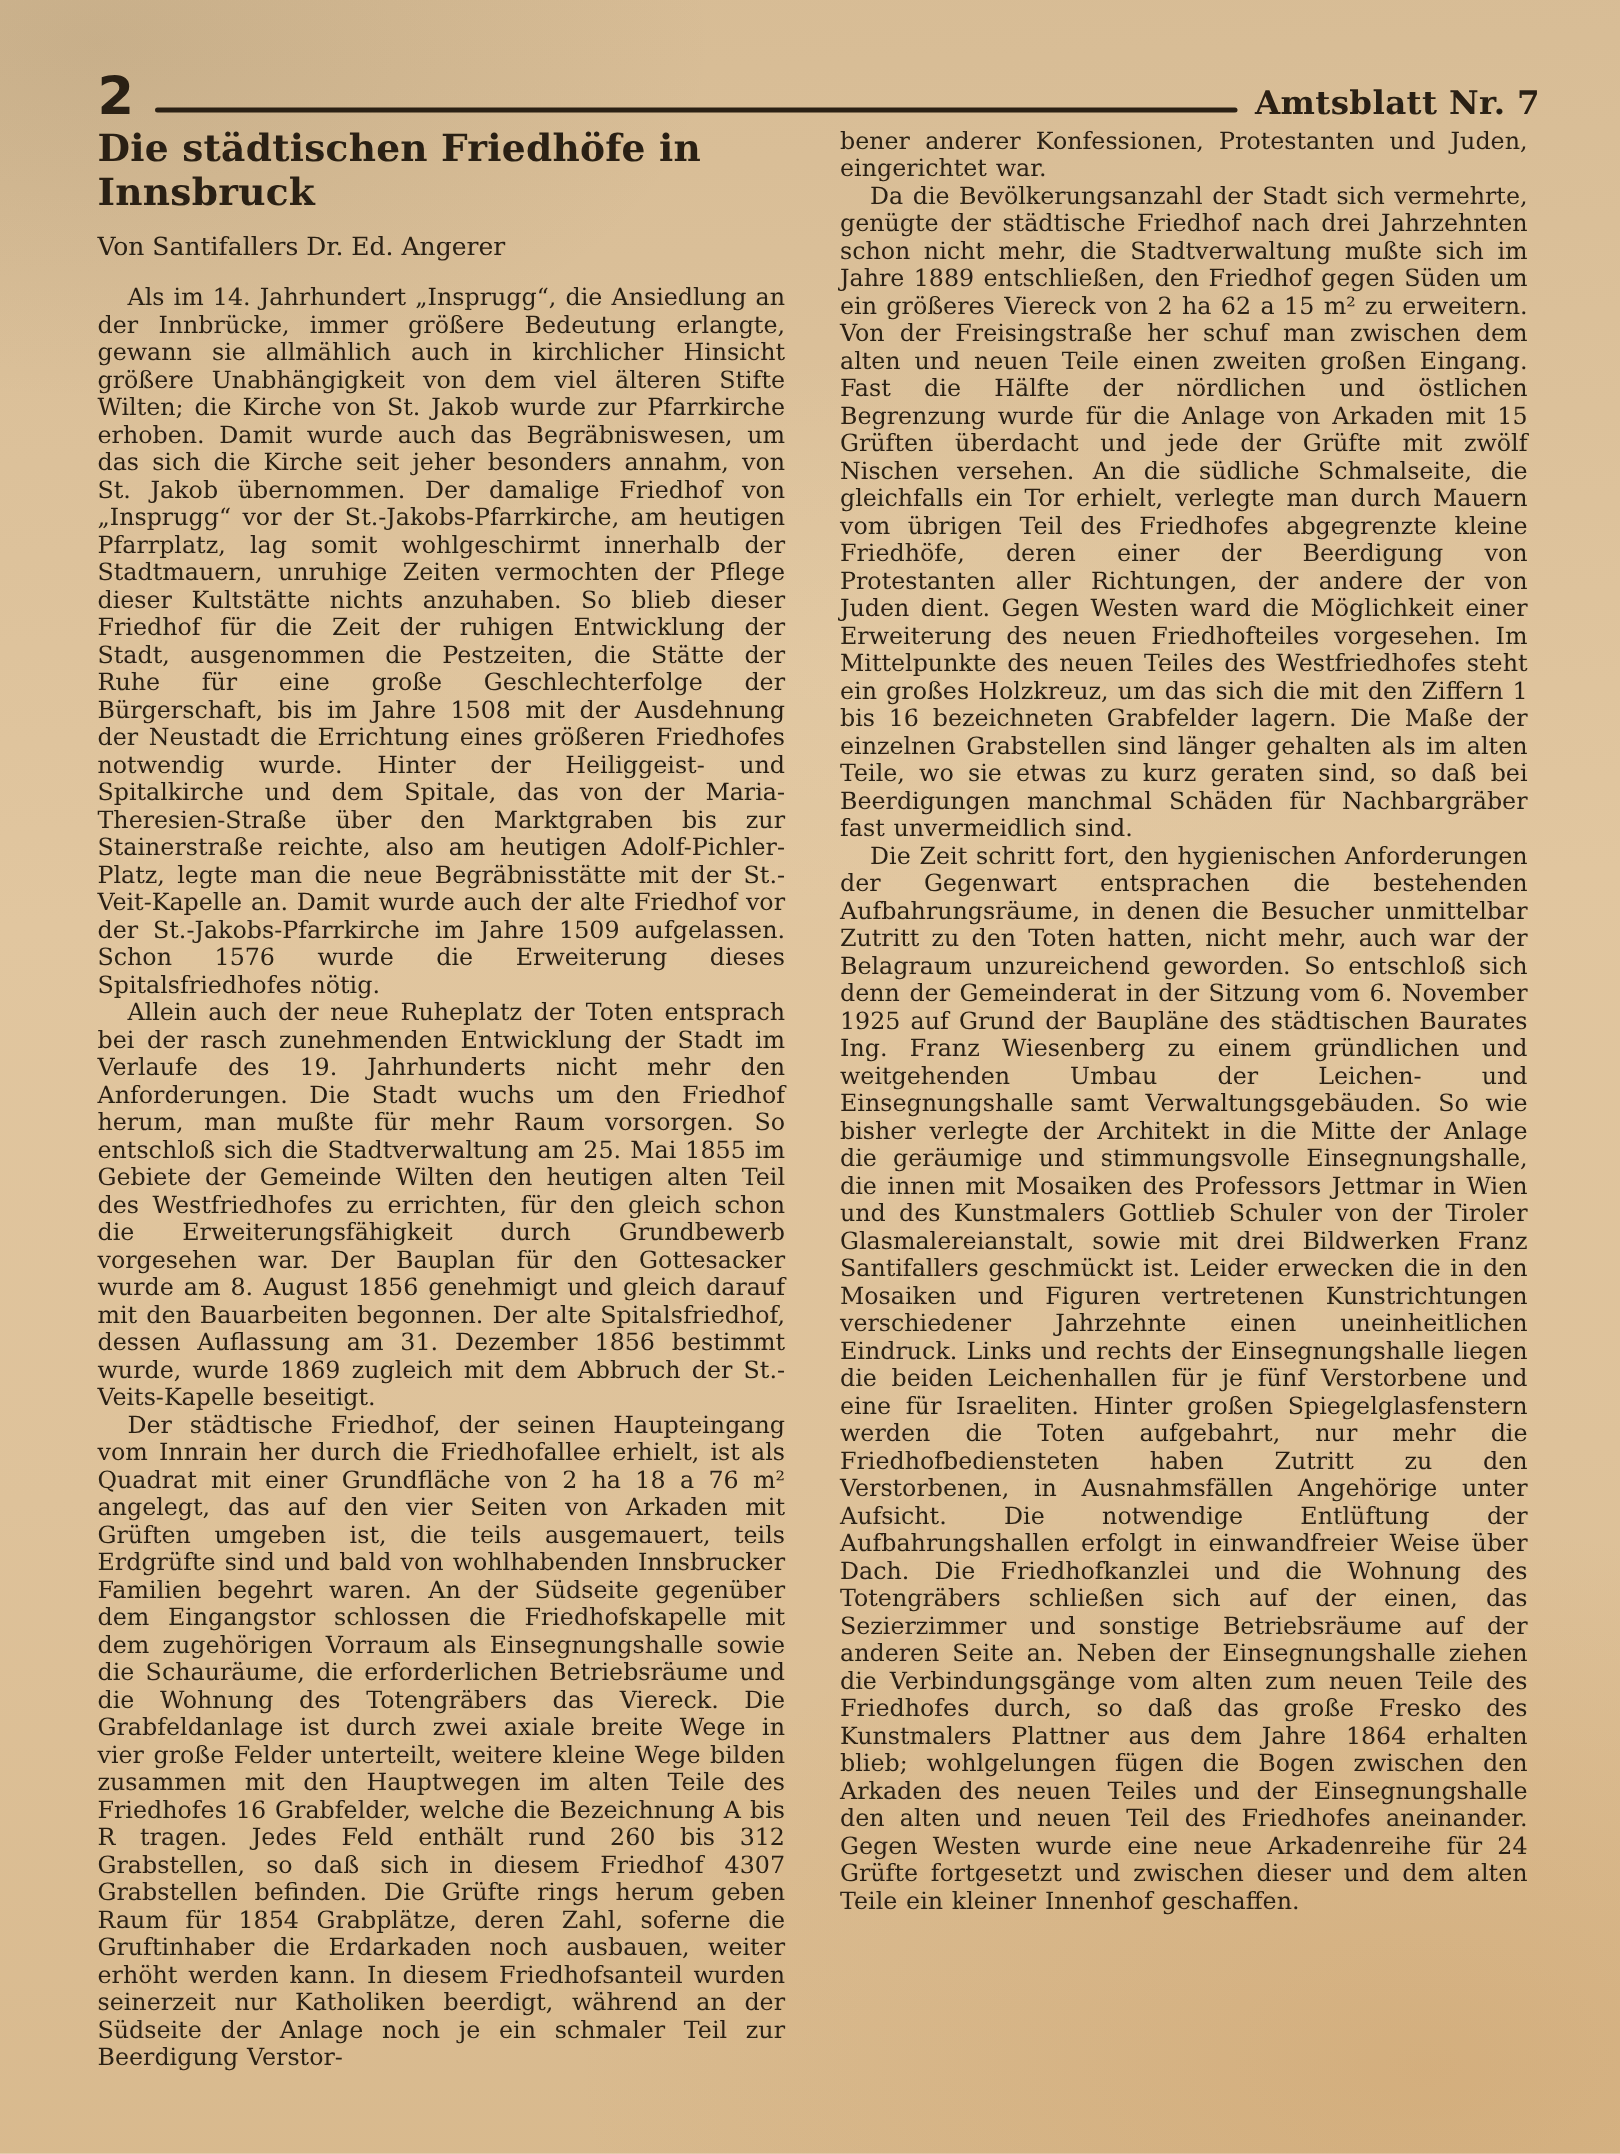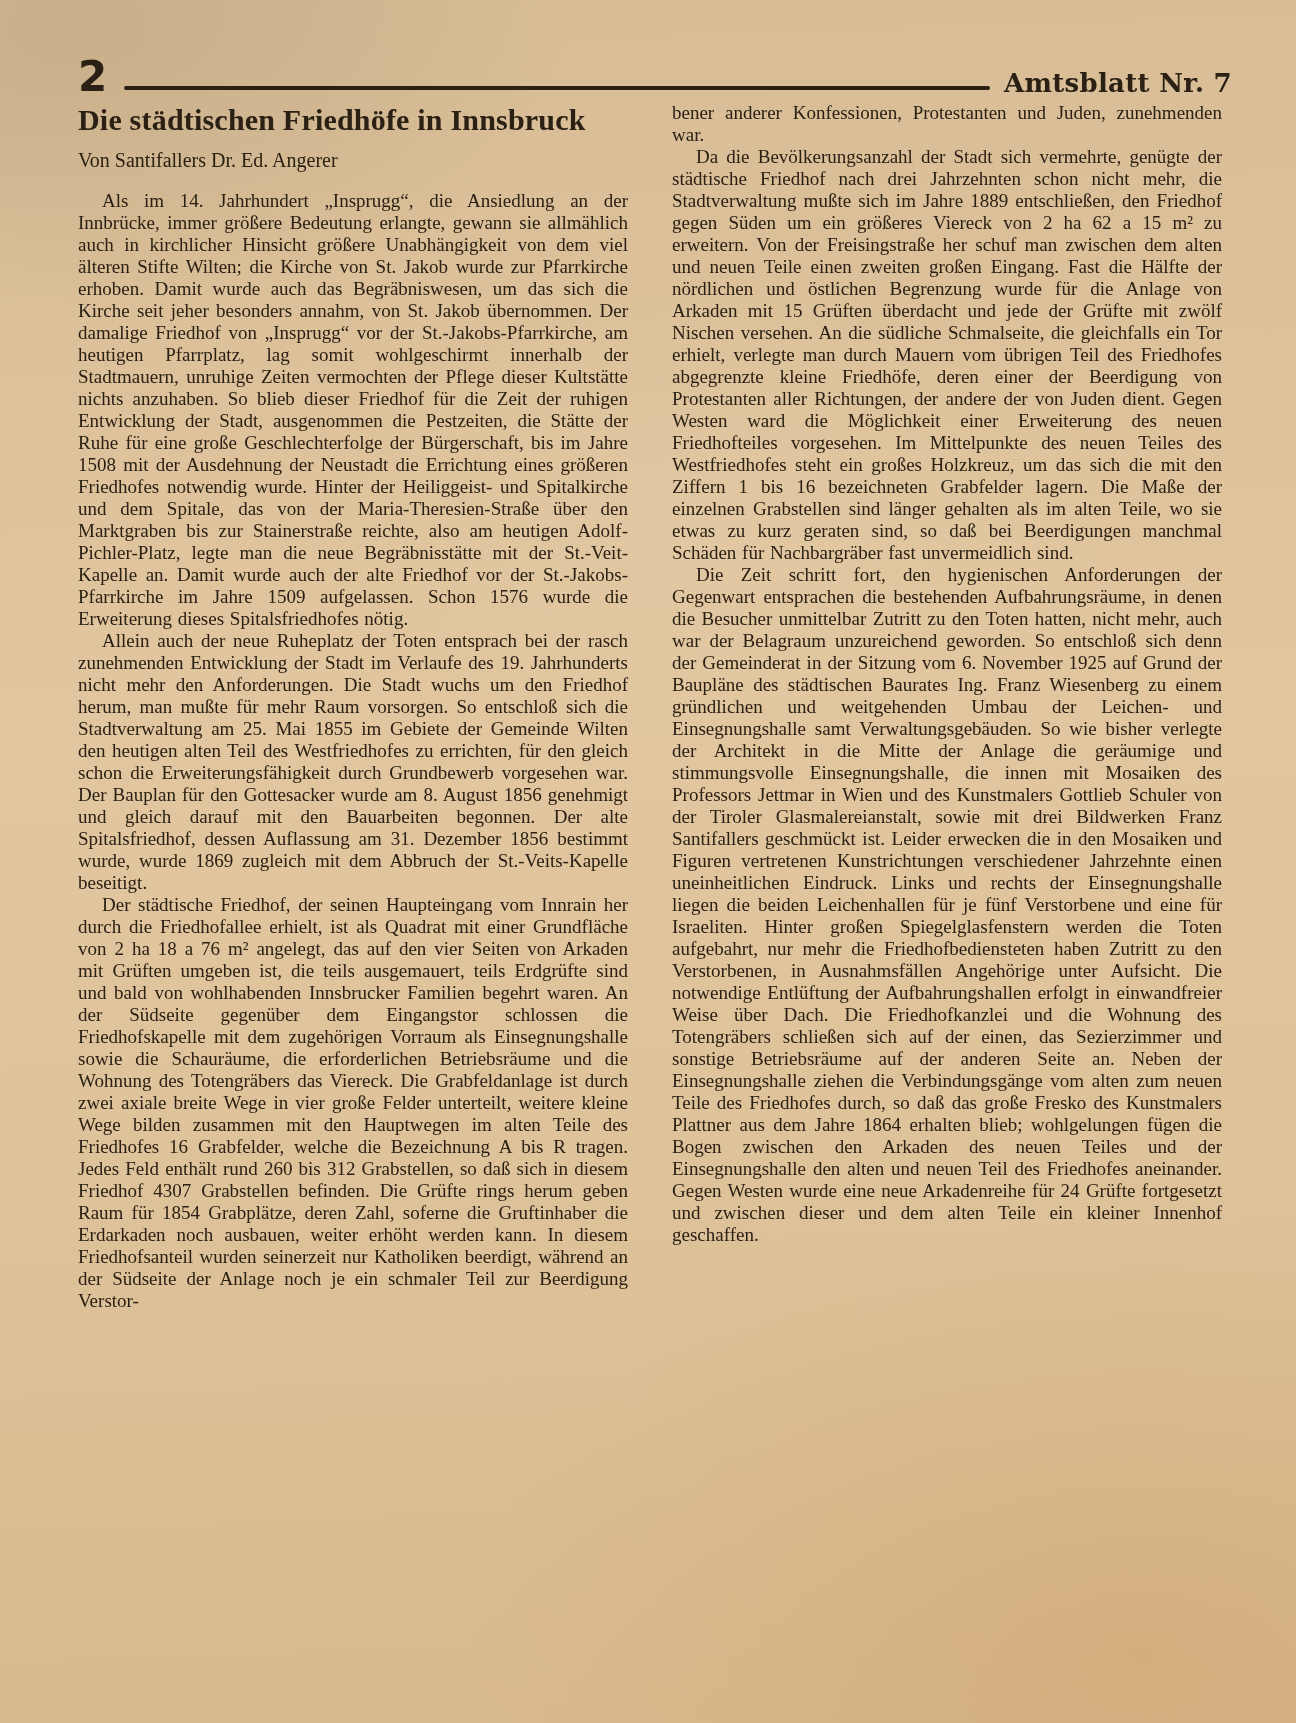--- a/index.html
+++ b/index.html
@@ -30,21 +30,21 @@
     background:var(--ink);border-radius:2px;
   }
   .masthead{
     position:absolute;right:0;bottom:-6px;
     font-weight:bold;font-size:26px;line-height:1;letter-spacing:0.3px;
     white-space:nowrap;
   }
   
   .columns{
     position:absolute;top:102px;left:78px;right:74px;bottom:30px;
-    display:flex;gap:44px;font-family:Liberation Serif, serif;
+    display:flex;gap:44px;
   }
   .col{flex:1 1 0;min-width:0;}
   .article-title{
     font-size:30px;font-weight:bold;line-height:1.18;
     margin:0 0 12px 0;text-align:left;letter-spacing:0.2px;
   }
   .byline{font-size:20px;margin:0 0 18px 0;text-align:left;}
   .body-text p{
     margin:0;font-size:19px;line-height:22px;text-align:justify;
     word-spacing:1px;
@@ -66,20 +66,20 @@
 
     <div class="col body-text">
       <h1 class="article-title">Die städtischen Friedhöfe in Innsbruck</h1>
       <div class="byline">Von Santifallers Dr. Ed. Angerer</div>
       <p class="indent">Als im 14. Jahrhundert „Insprugg“, die Ansiedlung an der Innbrücke, immer größere Bedeutung erlangte, gewann sie allmählich auch in kirchlicher Hinsicht größere Unabhängigkeit von dem viel älteren Stifte Wilten; die Kirche von St. Jakob wurde zur Pfarrkirche erhoben. Damit wurde auch das Begräbniswesen, um das sich die Kirche seit jeher besonders annahm, von St. Jakob übernommen. Der damalige Friedhof von „Insprugg“ vor der St.-Jakobs-Pfarrkirche, am heutigen Pfarrplatz, lag somit wohlgeschirmt innerhalb der Stadtmauern, unruhige Zeiten vermochten der Pflege dieser Kultstätte nichts anzuhaben. So blieb dieser Friedhof für die Zeit der ruhigen Entwicklung der Stadt, ausgenommen die Pestzeiten, die Stätte der Ruhe für eine große Geschlechterfolge der Bürgerschaft, bis im Jahre 1508 mit der Ausdehnung der Neustadt die Errichtung eines größeren Friedhofes notwendig wurde. Hinter der Heiliggeist- und Spitalkirche und dem Spitale, das von der Maria-Theresien-Straße über den Marktgraben bis zur Stainerstraße reichte, also am heutigen Adolf-Pichler-Platz, legte man die neue Begräbnisstätte mit der St.-Veit-Kapelle an. Damit wurde auch der alte Friedhof vor der St.-Jakobs-Pfarrkirche im Jahre 1509 aufgelassen. Schon 1576 wurde die Erweiterung dieses Spitalsfriedhofes nötig.</p>
       <p class="indent">Allein auch der neue Ruheplatz der Toten entsprach bei der rasch zunehmenden Entwicklung der Stadt im Verlaufe des 19. Jahrhunderts nicht mehr den Anforderungen. Die Stadt wuchs um den Friedhof herum, man mußte für mehr Raum vorsorgen. So entschloß sich die Stadtverwaltung am 25. Mai 1855 im Gebiete der Gemeinde Wilten den heutigen alten Teil des Westfriedhofes zu errichten, für den gleich schon die Erweiterungsfähigkeit durch Grundbewerb vorgesehen war. Der Bauplan für den Gottesacker wurde am 8. August 1856 genehmigt und gleich darauf mit den Bauarbeiten begonnen. Der alte Spitalsfriedhof, dessen Auflassung am 31. Dezember 1856 bestimmt wurde, wurde 1869 zugleich mit dem Abbruch der St.-Veits-Kapelle beseitigt.</p>
       <p class="indent">Der städtische Friedhof, der seinen Haupteingang vom Innrain her durch die Friedhofallee erhielt, ist als Quadrat mit einer Grundfläche von 2 ha 18 a 76 m² angelegt, das auf den vier Seiten von Arkaden mit Grüften umgeben ist, die teils ausgemauert, teils Erdgrüfte sind und bald von wohlhabenden Innsbrucker Familien begehrt waren. An der Südseite gegenüber dem Eingangstor schlossen die Friedhofskapelle mit dem zugehörigen Vorraum als Einsegnungshalle sowie die Schauräume, die erforderlichen Betriebsräume und die Wohnung des Totengräbers das Viereck. Die Grabfeldanlage ist durch zwei axiale breite Wege in vier große Felder unterteilt, weitere kleine Wege bilden zusammen mit den Hauptwegen im alten Teile des Friedhofes 16 Grabfelder, welche die Bezeichnung A bis R tragen. Jedes Feld enthält rund 260 bis 312 Grabstellen, so daß sich in diesem Friedhof 4307 Grabstellen befinden. Die Grüfte rings herum geben Raum für 1854 Grabplätze, deren Zahl, soferne die Gruftinhaber die Erdarkaden noch ausbauen, weiter erhöht werden kann. In diesem Friedhofsanteil wurden seinerzeit nur Katholiken beerdigt, während an der Südseite der Anlage noch je ein schmaler Teil zur Beerdigung Verstor-</p>
     </div>
 
     <div class="col body-text">
-      <p>bener anderer Konfessionen, Protestanten und Juden, zunehmenden war.</p>
+      <p>bener anderer Konfessionen, Protestanten und Juden, eingerichtet war.</p>
       <p class="indent">Da die Bevölkerungsanzahl der Stadt sich vermehrte, genügte der städtische Friedhof nach drei Jahrzehnten schon nicht mehr, die Stadtverwaltung mußte sich im Jahre 1889 entschließen, den Friedhof gegen Süden um ein größeres Viereck von 2 ha 62 a 15 m² zu erweitern. Von der Freisingstraße her schuf man zwischen dem alten und neuen Teile einen zweiten großen Eingang. Fast die Hälfte der nördlichen und östlichen Begrenzung wurde für die Anlage von Arkaden mit 15 Grüften überdacht und jede der Grüfte mit zwölf Nischen versehen. An die südliche Schmalseite, die gleichfalls ein Tor erhielt, verlegte man durch Mauern vom übrigen Teil des Friedhofes abgegrenzte kleine Friedhöfe, deren einer der Beerdigung von Protestanten aller Richtungen, der andere der von Juden dient. Gegen Westen ward die Möglichkeit einer Erweiterung des neuen Friedhofteiles vorgesehen. Im Mittelpunkte des neuen Teiles des Westfriedhofes steht ein großes Holzkreuz, um das sich die mit den Ziffern 1 bis 16 bezeichneten Grabfelder lagern. Die Maße der einzelnen Grabstellen sind länger gehalten als im alten Teile, wo sie etwas zu kurz geraten sind, so daß bei Beerdigungen manchmal Schäden für Nachbargräber fast unvermeidlich sind.</p>
       <p class="indent">Die Zeit schritt fort, den hygienischen Anforderungen der Gegenwart entsprachen die bestehenden Aufbahrungsräume, in denen die Besucher unmittelbar Zutritt zu den Toten hatten, nicht mehr, auch war der Belagraum unzureichend geworden. So entschloß sich denn der Gemeinderat in der Sitzung vom 6. November 1925 auf Grund der Baupläne des städtischen Baurates Ing. Franz Wiesenberg zu einem gründlichen und weitgehenden Umbau der Leichen- und Einsegnungshalle samt Verwaltungsgebäuden. So wie bisher verlegte der Architekt in die Mitte der Anlage die geräumige und stimmungsvolle Einsegnungshalle, die innen mit Mosaiken des Professors Jettmar in Wien und des Kunstmalers Gottlieb Schuler von der Tiroler Glasmalereianstalt, sowie mit drei Bildwerken Franz Santifallers geschmückt ist. Leider erwecken die in den Mosaiken und Figuren vertretenen Kunstrichtungen verschiedener Jahrzehnte einen uneinheitlichen Eindruck. Links und rechts der Einsegnungshalle liegen die beiden Leichenhallen für je fünf Verstorbene und eine für Israeliten. Hinter großen Spiegelglasfenstern werden die Toten aufgebahrt, nur mehr die Friedhofbediensteten haben Zutritt zu den Verstorbenen, in Ausnahmsfällen Angehörige unter Aufsicht. Die notwendige Entlüftung der Aufbahrungshallen erfolgt in einwandfreier Weise über Dach. Die Friedhofkanzlei und die Wohnung des Totengräbers schließen sich auf der einen, das Sezierzimmer und sonstige Betriebsräume auf der anderen Seite an. Neben der Einsegnungshalle ziehen die Verbindungsgänge vom alten zum neuen Teile des Friedhofes durch, so daß das große Fresko des Kunstmalers Plattner aus dem Jahre 1864 erhalten blieb; wohlgelungen fügen die Bogen zwischen den Arkaden des neuen Teiles und der Einsegnungshalle den alten und neuen Teil des Friedhofes aneinander. Gegen Westen wurde eine neue Arkadenreihe für 24 Grüfte fortgesetzt und zwischen dieser und dem alten Teile ein kleiner Innenhof geschaffen.</p>
     </div>
 
   </div>
 
 </div>
 
 </body></html>

